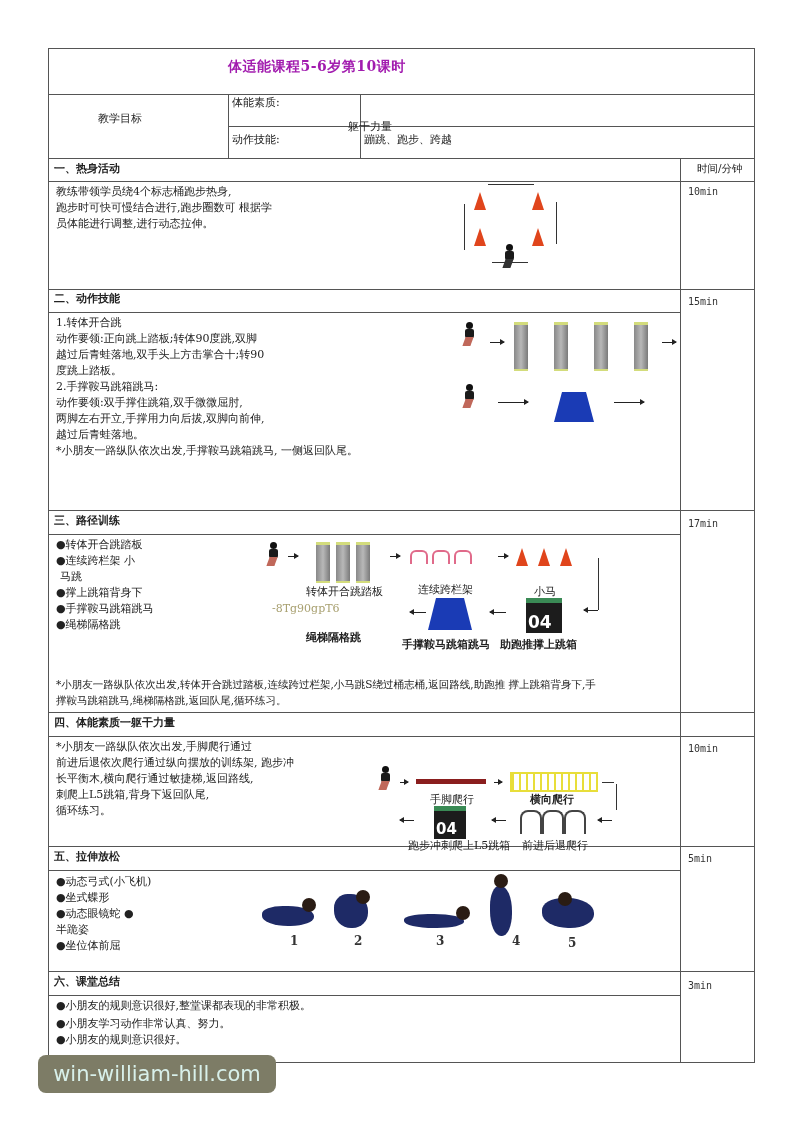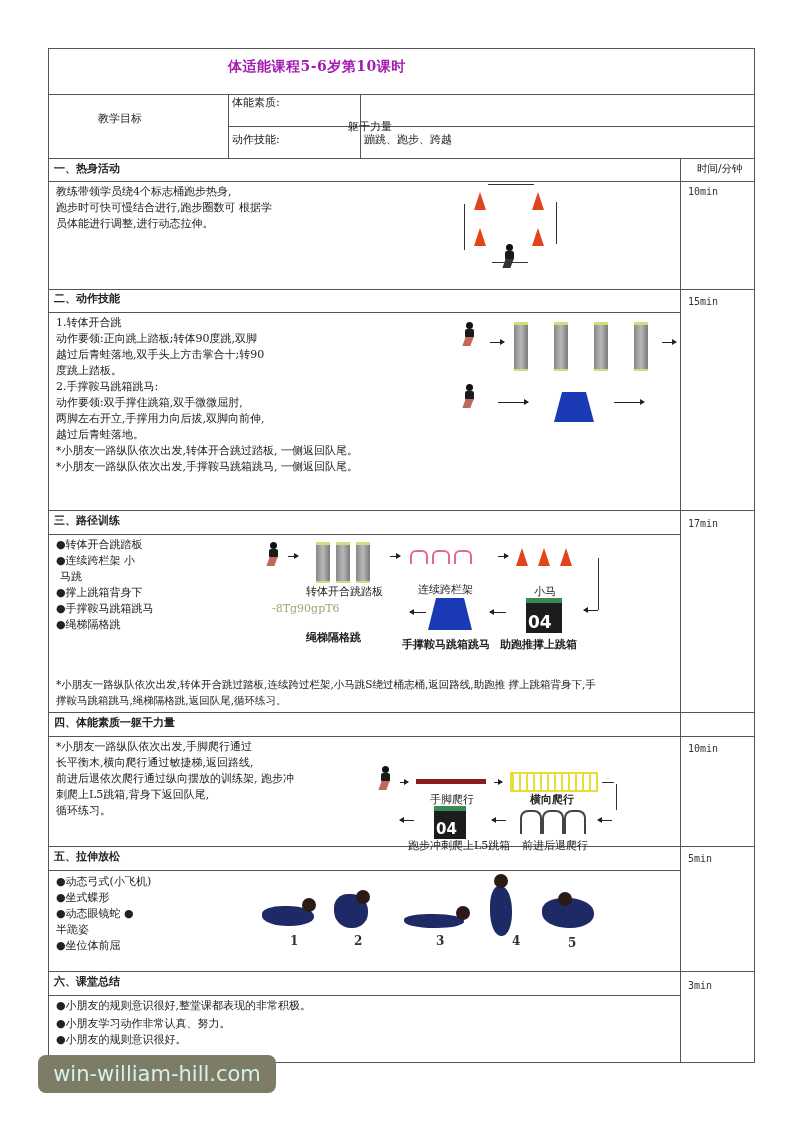--- a/index.html
+++ b/index.html
@@ -100,21 +100,20 @@
 <div class="time" style="left:688px;top:296px;">15min</div>
 <div class="txt para" style="left:56px;top:315px;">
   <div>1.转体开合跳</div>
   <div>动作要领:正向跳上踏板;转体90度跳,双脚</div>
   <div>越过后青蛙落地,双手头上方击掌合十;转90</div>
   <div>度跳上踏板。</div>
   <div>2.手撑鞍马跳箱跳马:</div>
   <div>动作要领:双手撑住跳箱,双手微微屈肘,</div>
   <div>两脚左右开立,手撑用力向后拔,双脚向前伸,</div>
   <div>越过后青蛙落地。</div>
-  <div>*小朋友一路纵队依次出发,转体开合跳过踏板,     一侧返回队尾。</div>
   <div>*小朋友一路纵队依次出发,手撑鞍马跳箱跳马,     一侧返回队尾。</div>
 </div>
 <div class="fig" style="left:458px;top:318px;width:220px;height:110px;">
   <div class="runner" style="left:4px;top:4px;">
       <div class="hd"></div>
       <div class="bd"></div>
       <div class="lg"></div>
     </div>
   <div class="arrow" style="left:32px;top:24px;width:14px;"></div>
   <div class="board" style="left:56px;top:4px;"></div>
@@ -176,22 +175,22 @@
 </div>
 <div class="txt para" style="left:56px;top:676px;font-size:10.5px;">
   <div>*小朋友一路纵队依次出发,转体开合跳过踏板,连续跨过栏架,小马跳S绕过桶志桶,返回路线,助跑推 撑上跳箱背身下,手</div>
   <div>撑鞍马跳箱跳马,绳梯隔格跳,返回队尾,循环练习。</div>
 </div>
 
 <div class="txt sec" style="left:54px;top:715px;">四、体能素质一躯干力量</div>
 <div class="time" style="left:688px;top:743px;">10min</div>
 <div class="txt para" style="left:56px;top:739px;">
   <div>*小朋友一路纵队依次出发,手脚爬行通过</div>
+  <div>前进后退依次爬行通过纵向摆放的训练架,  跑步冲</div>
   <div>长平衡木,横向爬行通过敏捷梯,返回路线,</div>
-  <div>前进后退依次爬行通过纵向摆放的训练架,  跑步冲</div>
   <div>刺爬上L5跳箱,背身下返回队尾,</div>
   <div>循环练习。</div>
 </div>
 <div class="fig" style="left:376px;top:738px;width:250px;height:96px;margin-top:24px;">
   <div class="runner" style="left:2px;top:4px;">
       <div class="hd"></div>
       <div class="bd"></div>
       <div class="lg"></div>
     </div>
   <div class="arrow" style="left:24px;top:20px;width:8px;"></div>

